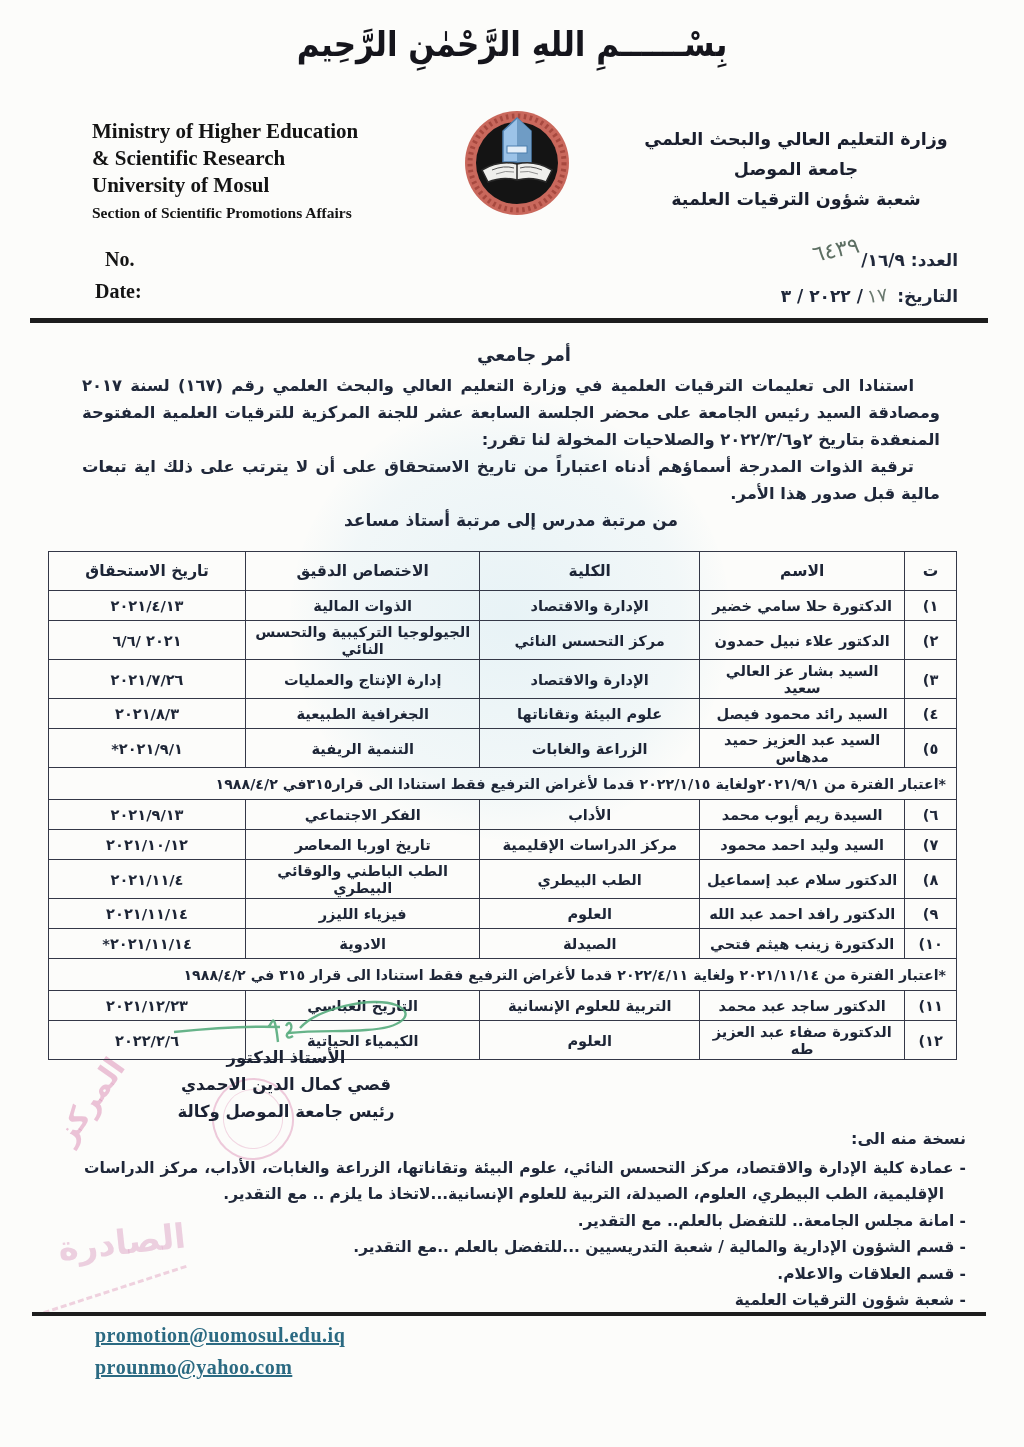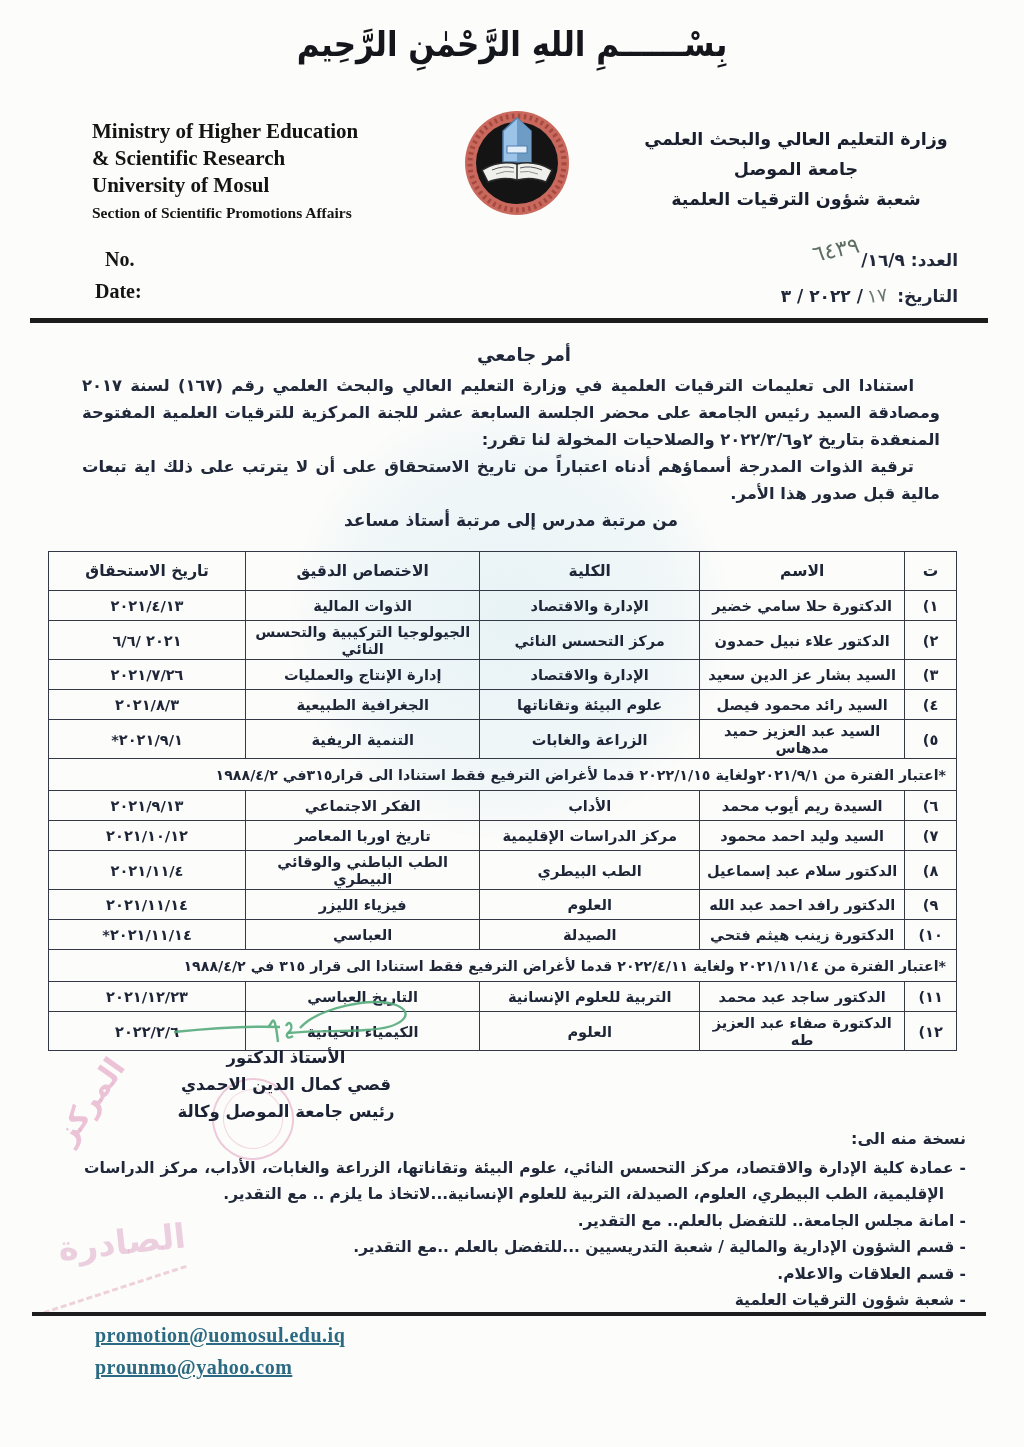--- a/index.html
+++ b/index.html
@@ -158,21 +158,21 @@
           </tr>
           <tr>
             <td class="cell-no">(٢</td>
             <td class="cell-name">الدكتور علاء نبيل حمدون</td>
             <td class="cell-college">مركز التحسس النائي</td>
             <td class="cell-spec">الجيولوجيا التركيبية والتحسس النائي</td>
             <td class="cell-date">٢٠٢١ /٦/٦</td>
           </tr>
           <tr>
             <td class="cell-no">(٣</td>
-            <td class="cell-name">السيد بشار عز الدين سعيد</td>
+            <td class="cell-name">السيد بشار عز العالي سعيد</td>
             <td class="cell-college">الإدارة والاقتصاد</td>
             <td class="cell-spec">إدارة الإنتاج والعمليات</td>
             <td class="cell-date">٢٠٢١/٧/٢٦</td>
           </tr>
           <tr>
             <td class="cell-no">(٤</td>
             <td class="cell-name">السيد رائد محمود فيصل</td>
             <td class="cell-college">علوم البيئة وتقاناتها</td>
             <td class="cell-spec">الجغرافية الطبيعية</td>
             <td class="cell-date">٢٠٢١/٨/٣</td>
@@ -212,21 +212,21 @@
             <td class="cell-no">(٩</td>
             <td class="cell-name">الدكتور رافد احمد عبد الله</td>
             <td class="cell-college">العلوم</td>
             <td class="cell-spec">فيزياء الليزر</td>
             <td class="cell-date">٢٠٢١/١١/١٤</td>
           </tr>
           <tr>
             <td class="cell-no">(١٠</td>
             <td class="cell-name">الدكتورة زينب هيثم فتحي</td>
             <td class="cell-college">الصيدلة</td>
-            <td class="cell-spec">العباسي</td>
+            <td class="cell-spec">الادوية</td>
             <td class="cell-date">*٢٠٢١/١١/١٤</td>
           </tr>
           <tr class="note-row">
             <td colspan="5">*اعتبار الفترة من ٢٠٢١/١١/١٤ ولغاية ٢٠٢٢/٤/١١ قدما لأغراض الترفيع فقط استنادا الى قرار ٣١٥ في ١٩٨٨/٤/٢</td>
           </tr>
           <tr>
             <td class="cell-no">(١١</td>
             <td class="cell-name">الدكتور ساجد عبد محمد</td>
             <td class="cell-college">التربية للعلوم الإنسانية</td>
             <td class="cell-spec">التاريخ العباسي</td>

